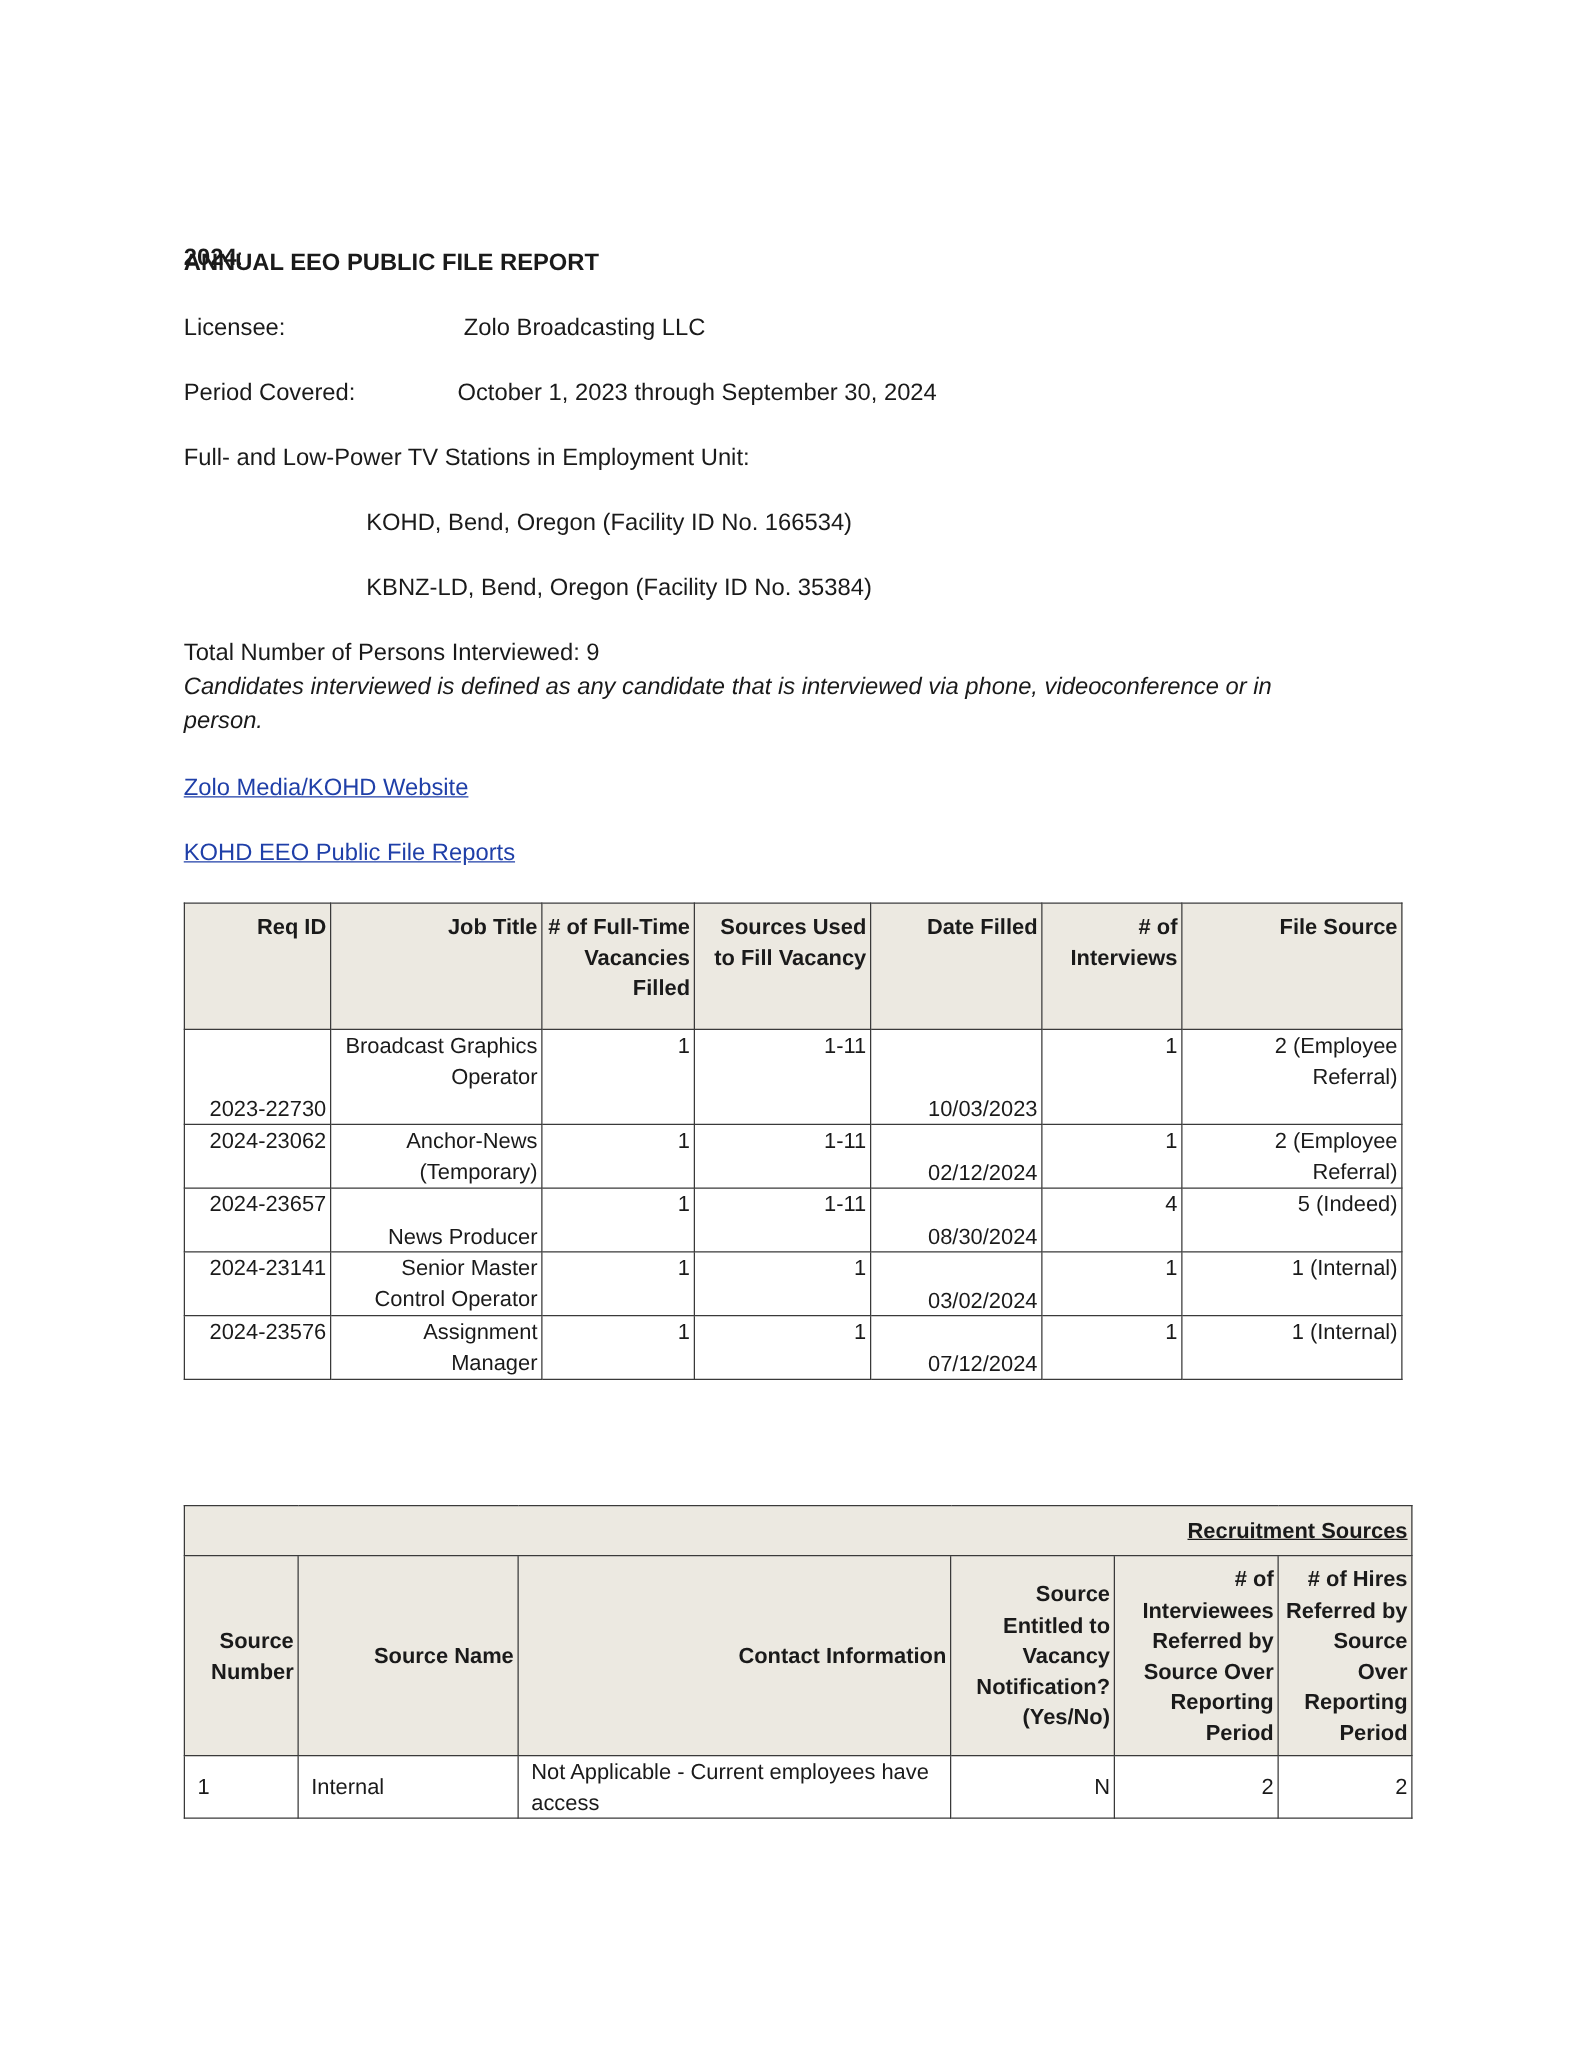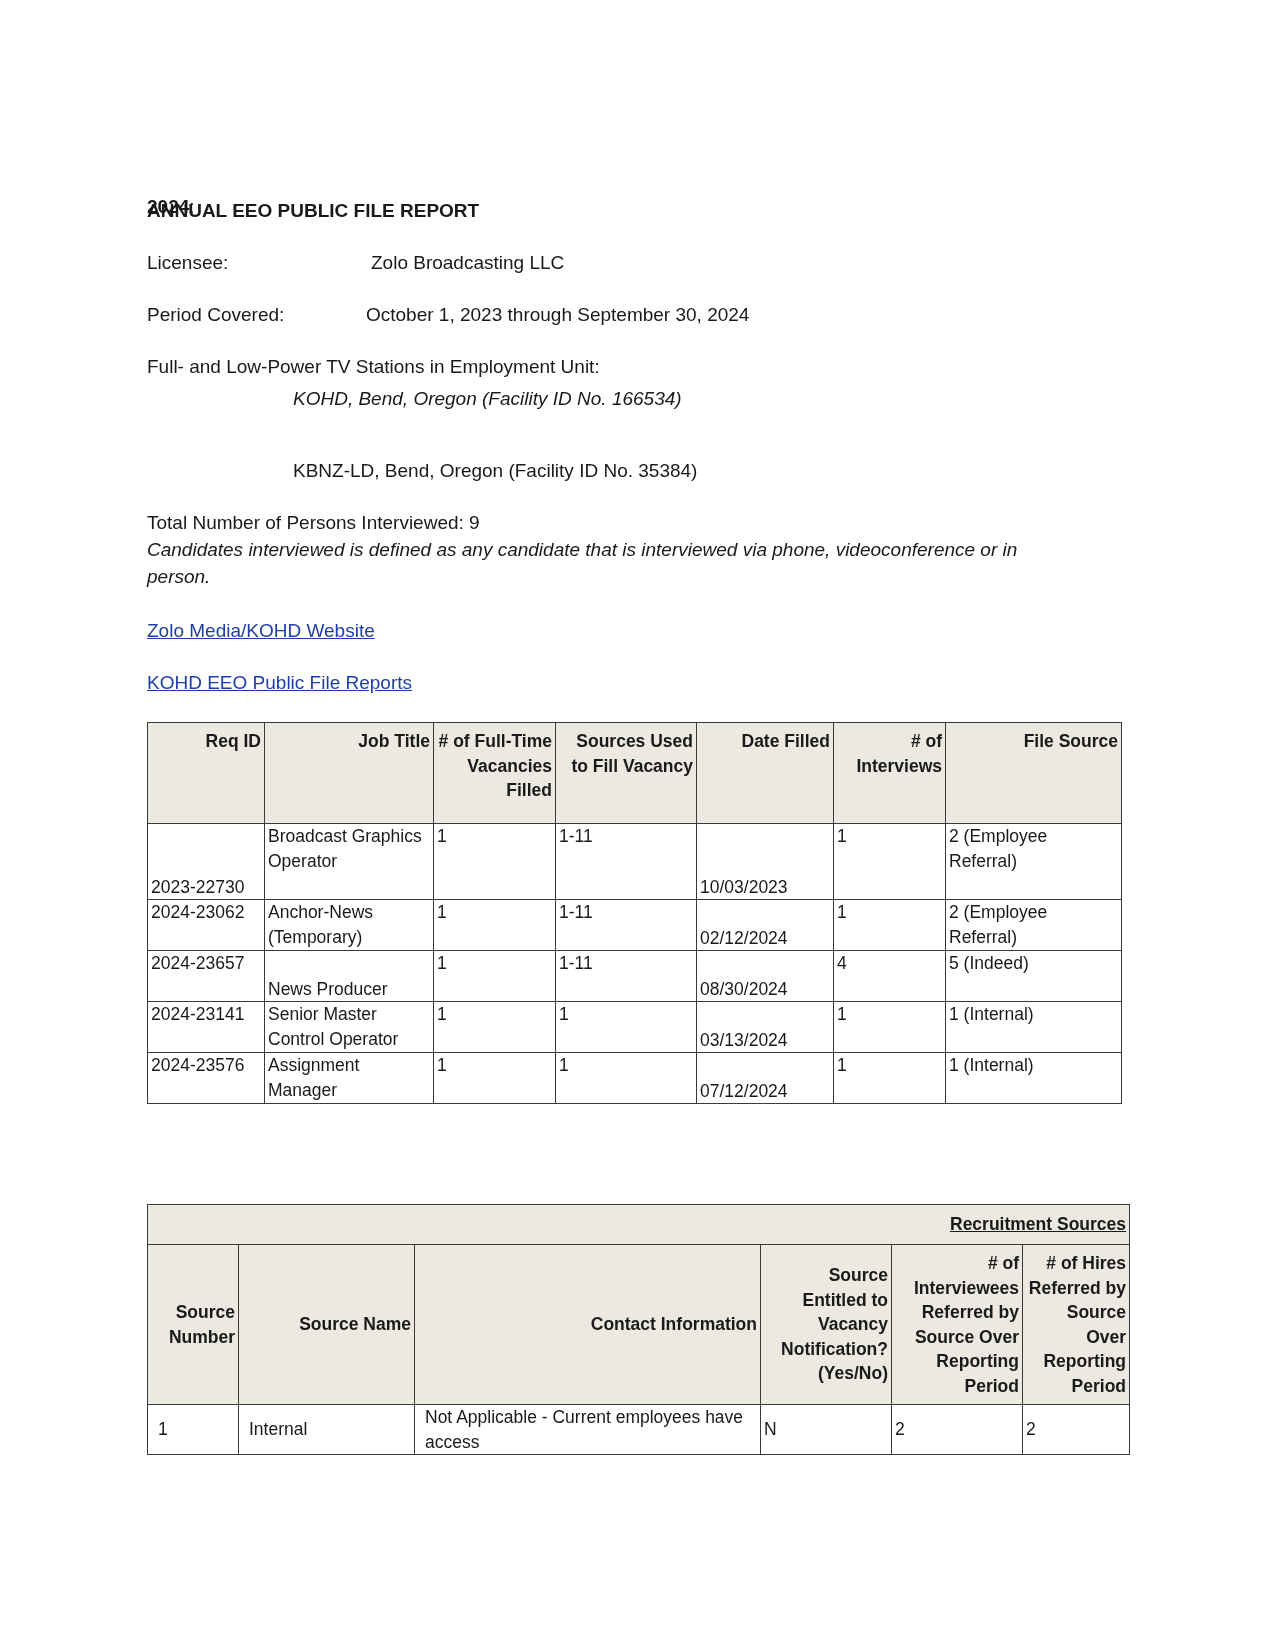--- a/index.html
+++ b/index.html
@@ -8,42 +8,42 @@
     font-family: "Liberation Sans", "DejaVu Sans", sans-serif;
     color: #1a1a1a; font-size: 19px;
   }
   .abs { position: absolute; white-space: nowrap; }
   .bold { font-weight: bold; }
   .italic { font-style: italic; }
   .link { color: #1f3fa8; text-decoration: underline; cursor: pointer; }
   table { border-collapse: collapse; position: absolute; table-layout: fixed; }
   td, th { border: 1.5px solid #3a3a3a; font-size: 17.5px; line-height: 24.5px; }
   th { background: #ece9e1; font-weight: bold; vertical-align: top; text-align: right; padding: 6px 3px; }
-  td { vertical-align: top; text-align: left; padding: 0 3px; }
+  td { vertical-align: top; text-align: right; padding: 0 3px; }
   .bottom { vertical-align: bottom; }
   #rs th { vertical-align: middle; }
   #rs td { vertical-align: middle; }
   #rs td.left { text-align: left; padding-left: 10px; }
 </style>
 </head>
 <body>
 
 <div class="abs" style="left:147px; top:148px;margin-top:48px;">
   <span class="bold">2024</span><span>:</span>
 </div>
 <div class="abs bold" style="left:147px; top:200px;">ANNUAL EEO PUBLIC FILE REPORT</div>
 
 <div class="abs" style="left:147px; top:252px;">Licensee:</div>
 <div class="abs" style="left:371px; top:252px;">Zolo Broadcasting LLC</div>
 
 <div class="abs" style="left:147px; top:304px;">Period Covered:</div>
 <div class="abs" style="left:366px; top:304px;">October 1, 2023 through September 30, 2024</div>
 
 <div class="abs" style="left:147px; top:356px;">Full- and Low-Power TV Stations in Employment Unit:</div>
-<div class="abs" style="left:293px; top:388px;font-style:italic;">KOHD, Bend, Oregon (Facility ID No. 166534)</div>
+<div class="abs" style="left:293px; top:408px;">KOHD, Bend, Oregon (Facility ID No. 166534)</div>
 <div class="abs" style="left:293px; top:460px;">KBNZ-LD, Bend, Oregon (Facility ID No. 35384)</div>
 
 <div class="abs" style="left:147px; top:512px;">Total Number of Persons Interviewed: 9</div>
 <div class="abs italic" style="left:147px; top:539px;">Candidates interviewed is defined as any candidate that is interviewed via phone, videoconference or in</div>
 <div class="abs italic" style="left:147px; top:566px;">person.</div>
 
 <div class="abs link" style="left:147px; top:620px;">Zolo Media/KOHD Website</div>
 <div class="abs link" style="left:147px; top:672px;">KOHD EEO Public File Reports</div>
 
 <table id="vac" style="left:147px; top:722px; width:974px;">
@@ -95,21 +95,21 @@
     <td class="bottom">08/30/2024</td>
     <td>4</td>
     <td>5 (Indeed)</td>
   </tr>
 
   <tr style="height:51px;">
     <td>2024-23141</td>
     <td>Senior Master Control Operator</td>
     <td>1</td>
     <td>1</td>
-    <td class="bottom">03/13/2024</td>
+    <td class="bottom">03/02/2024</td>
     <td>1</td>
     <td>1 (Internal)</td>
   </tr>
 
 
   <tr style="height:51px;">
     <td>2024-23576</td>
     <td>Assignment Manager</td>
     <td>1</td>
     <td>1</td>

